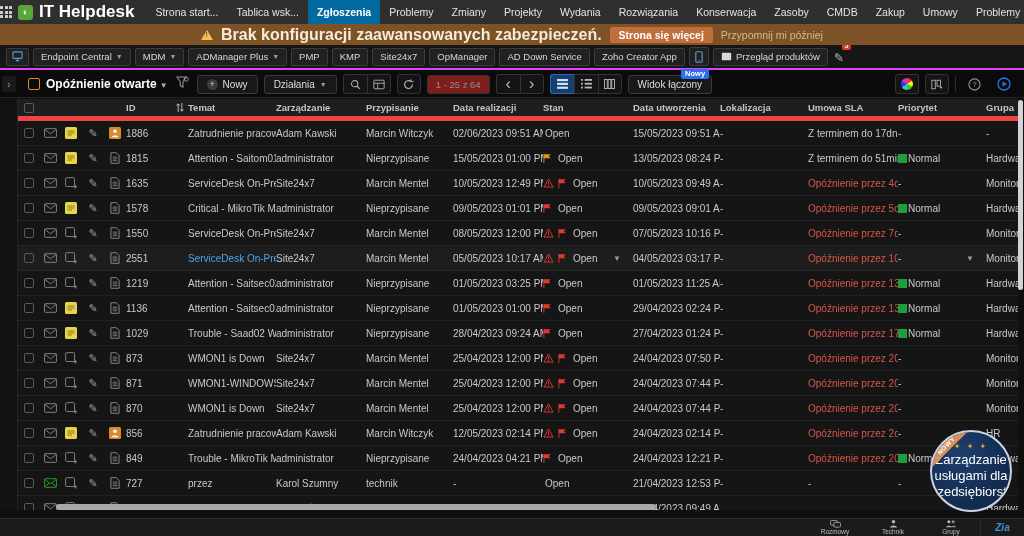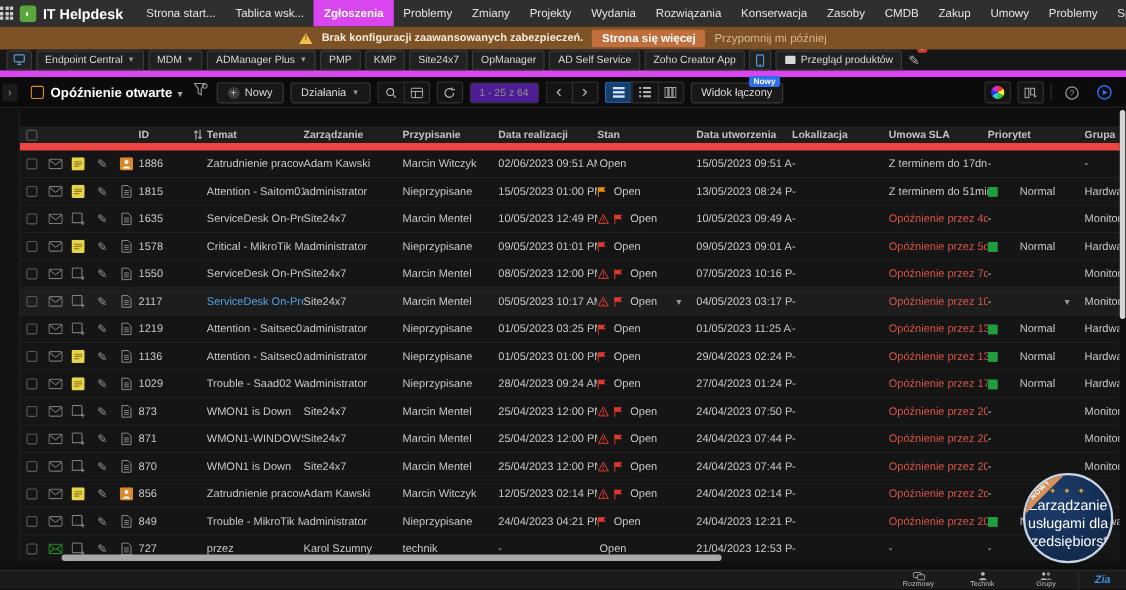--- a/index.html
+++ b/index.html
@@ -9,41 +9,41 @@
 
   
   .topbar { position:absolute; top:0; left:0; right:0; height:24px; background:#2f2f2f;
     display:flex; align-items:stretch; z-index:5; }
   .apps-btn { width:26px; display:flex; align-items:center; justify-content:center; cursor:pointer; }
   .apps-grid { display:grid; grid-template-columns:repeat(3,3px); grid-gap:1.5px; }
   .apps-grid i { width:3px; height:3px; background:#cfcfcf; border-radius:0.5px; }
   .logo-box { display:flex; align-items:center; gap:6px; padding:0 12px 0 6px; }
   .logo-ic { width:15px; height:15px; border-radius:3px; background:#5aa63c; display:flex;
     align-items:center; justify-content:center; color:#fff; font-size:9px; font-weight:bold; }
-  .app-title { font-size:13px; font-weight:bold; color:#fff; white-space:nowrap; }
+  .app-title { font-size:17px; font-weight:bold; color:#fff; white-space:nowrap; }
   .topnav { display:flex; align-items:stretch; }
   .topnav .nav-item { display:flex; align-items:center; padding:0 9px; font-size:10.5px;
     color:#e3e3e3; cursor:pointer; white-space:nowrap; }
-  .topnav .nav-item.active { background:#d946ef; color:#fff; font-weight:bold; }
+  .topnav .nav-item.active { background:#0369a1; color:#fff; font-weight:bold; }
 
   
   .warnbar { position:absolute; top:24px; left:0; right:0; height:21px; background:#7c5226;
     display:flex; align-items:center; justify-content:center; gap:8px; z-index:4; }
   .warn-tri { width:0; height:0; border-left:6px solid transparent; border-right:6px solid transparent;
     border-bottom:10px solid #f2c14e; position:relative; }
   .warn-tri::after { content:"!"; position:absolute; left:-1.5px; top:1px; font-size:7px;
     font-weight:bold; color:#7c5226; }
-  .warn-msg { font-size:10px; font-weight:bold; color:#f6ead9; }
+  .warn-msg { font-size:16px; font-weight:bold; color:#f6ead9; }
   .warn-btn { background:#bf6e3c; color:#fff; font-size:10.5px; font-weight:bold;
     padding:2px 9px; border-radius:2px; cursor:pointer; border:none; }
   .warn-later { font-size:10.5px; color:#d8b78e; cursor:pointer; }
 
   
   .prodbar { position:absolute; top:45px; left:0; right:0; height:25px; background:#161616;
-    display:flex; align-items:center; gap:4px; padding:0 6px; border-bottom:6px solid #d946ef; }
+    display:flex; align-items:center; gap:4px; padding:0 6px; border-bottom:2px solid #d946ef; }
   .pbtn { background:#212121; border:1px solid #3c3c3c; border-radius:2px; color:#d8d8d8;
     font-size:9.5px; padding:2.5px 7px; white-space:nowrap; display:flex; align-items:center;
     gap:4px; cursor:pointer; }
   .pbtn .caret { font-size:7px; color:#9a9a9a; }
   .pbtn.icon-only { padding:2.5px 5px; }
   .edit-wrap { position:relative; margin-left:2px; cursor:pointer; }
   .edit-pencil { font-size:12px; color:#bbb; }
   .edit-badge { position:absolute; top:-6px; right:-7px; background:#d63a2f; color:#fff;
     font-size:6.5px; font-weight:bold; border-radius:2px; padding:0.5px 2.5px; line-height:1.2; }
 
@@ -60,21 +60,21 @@
     font-size:10px; padding:3px 9px; display:flex; align-items:center; gap:5px; cursor:pointer;
     white-space:nowrap; }
   .tbtn .plus-circle { width:11px; height:11px; border-radius:50%; background:#3c3c3c; color:#cfcfcf;
     display:flex; align-items:center; justify-content:center; font-size:9px; line-height:1; }
   .ibtn { background:#141414; border:1px solid #333; border-radius:3px; width:24px; height:20px;
     display:flex; align-items:center; justify-content:center; color:#b9b9b9; cursor:pointer; }
   .igroup { display:flex; }
   .igroup .ibtn { border-radius:0; border-right-width:0; }
   .igroup .ibtn:first-child { border-radius:3px 0 0 3px; }
   .igroup .ibtn:last-child { border-radius:0 3px 3px 0; border-right-width:1px; }
-  .pagebox { border:1px solid #333; background:#4c1d95; color:#8f8f8f; font-size:9.5px;
+  .pagebox { border:1px solid #333; background:#7f1d1d; color:#8f8f8f; font-size:9.5px;
     padding:3px 8px; border-radius:3px; white-space:nowrap; }
   .ibtn.active-view { background:#15406e; border-color:#2c68b5; color:#e8f1ff; }
   .combined { position:relative; }
   .nowy-tag { position:absolute; top:-7px; right:2px; background:#2d6ff0; color:#fff;
     font-size:7.5px; font-weight:bold; padding:0.5px 4px; border-radius:2px; }
   .task-badge { background:#6e6e6e; color:#fff; font-size:8px; font-weight:bold;
     border-radius:7px; padding:1px 5px; }
   .listbar .spacer { flex:1; }
   .color-wheel { width:12px; height:12px; border-radius:50%;
     background:conic-gradient(#e33 0 16%, #ee3 16% 33%, #3c3 33% 50%, #3cc 50% 66%, #33e 66% 83%, #c3c 83% 100%); }
@@ -84,31 +84,31 @@
   .left-rail { position:absolute; left:0; top:99px; width:18px; bottom:26px; background:#121212;
     border-right:1px solid #242424; }
 
   
   .table-area { position:absolute; left:18px; top:99px; width:1000px; bottom:26px; overflow:hidden; }
   .trow { display:grid;
     grid-template-columns:22px 20px 22px 22px 22px 46px 16px 88px 90px 87px 90px 90px 87px 88px 90px 88px 1fr;
     align-items:center; height:25px; border-bottom:1px solid #232323; background:#151515;
     font-size:10px; color:#c9c9c9; }
   .thead { height:22px; background:#1e1e1e; font-weight:bold; color:#c4c4c4; font-size:9.5px;
-    border-bottom:7px solid #ef4444;margin-top:16px; }
+    border-bottom:5px solid #ef4444; }
   .trow.hovered { background:#1d1d1d; }
   .cell { overflow:hidden; white-space:nowrap; text-overflow:clip; padding-right:4px; }
   .cicon { display:flex; align-items:center; justify-content:center; cursor:pointer; }
   .cb { width:10px; height:10px; border:1px solid #5a5a5a; border-radius:2px; margin-left:6px;
     cursor:pointer; background:transparent; }
   .temat-link { color:#4da3e8; }
   .stan-cell { display:flex; align-items:center; gap:4px; }
   .stan-plain { padding-left:2px; }
   .sla-red { color:#d9554a; }
-  .prio-cell { display:flex; align-items:center; gap:20px; }
+  .prio-cell { display:flex; align-items:center; gap:1px; }
   .prio-sq { width:9px; height:9px; background:#1f9e3d; display:inline-block; }
   .caret-sm { color:#9a9a9a; font-size:8px; margin-left:auto; padding-right:8px; cursor:pointer; }
   .pencil-glyph { font-size:11px; color:#9a9a9a; }
 
   
   .vscroll { position:absolute; right:1px; top:100px; width:5px; height:190px; background:#d4d4d4;
     border-radius:3px; z-index:6; cursor:pointer; }
   .hscroll { position:absolute; left:56px; top:504px; width:600px; height:6px; background:#a9a9a9;
     border-radius:3px; z-index:6; cursor:pointer; }
 
@@ -210,21 +210,21 @@
         <span class="pbtn">
           <span>KMP</span>
         </span> 
         <span class="pbtn">
           <span>Site24x7</span>
         </span> 
         <span class="pbtn">
           <span>OpManager</span>
         </span> 
         <span class="pbtn">
-          <span>AD Self Service</span>
+          <span>AD Down Service</span>
         </span> 
         <span class="pbtn">
           <span>Zoho Creator App</span>
         </span> 
       </span>
     <span class="pbtn icon-only">
       <svg width="8" height="12" viewBox="0 0 8 12">
           <rect x="0.8" y="0.8" width="6.4" height="10.4" rx="1" fill="none" stroke="#5b9bd5" stroke-width="1.1"></rect>
           <circle cx="4" cy="9.6" r="0.7" fill="#5b9bd5"></circle>
         </svg>
@@ -632,21 +632,21 @@
           </span>
           <span class="cicon">
             <span class="pencil-glyph">✎</span>
           </span>
           <span class="cicon">
             <svg width="10" height="12" viewBox="0 0 11 13">
               <path d="M1 0.7 h6 l3 3 V12.3 H1 Z" fill="none" stroke="#8f8f8f"></path>
               <path d="M3 5.5 h5 M3 7.5 h5 M3 9.5 h5" stroke="#8f8f8f" stroke-width="0.9"></path>
             </svg>
           </span>
-          <span class="cell">2117</span>
+          <span class="cell">2551</span>
           <span></span>
           <span class="cell temat-link">ServiceDesk On-Premis...</span>
           <span class="cell">Site24x7</span>
           <span class="cell">Marcin Mentel</span>
           <span class="cell">05/05/2023 10:17 AM</span>
           <span class="cell stan-cell">
             <span class="cicon">
               <svg width="11" height="10" viewBox="0 0 12 11">
                 <path d="M6 1 L11 10 H1 Z" fill="none" stroke="#e03a2f"></path>
                 <path d="M6 4 v3" stroke="#e03a2f"></path>

